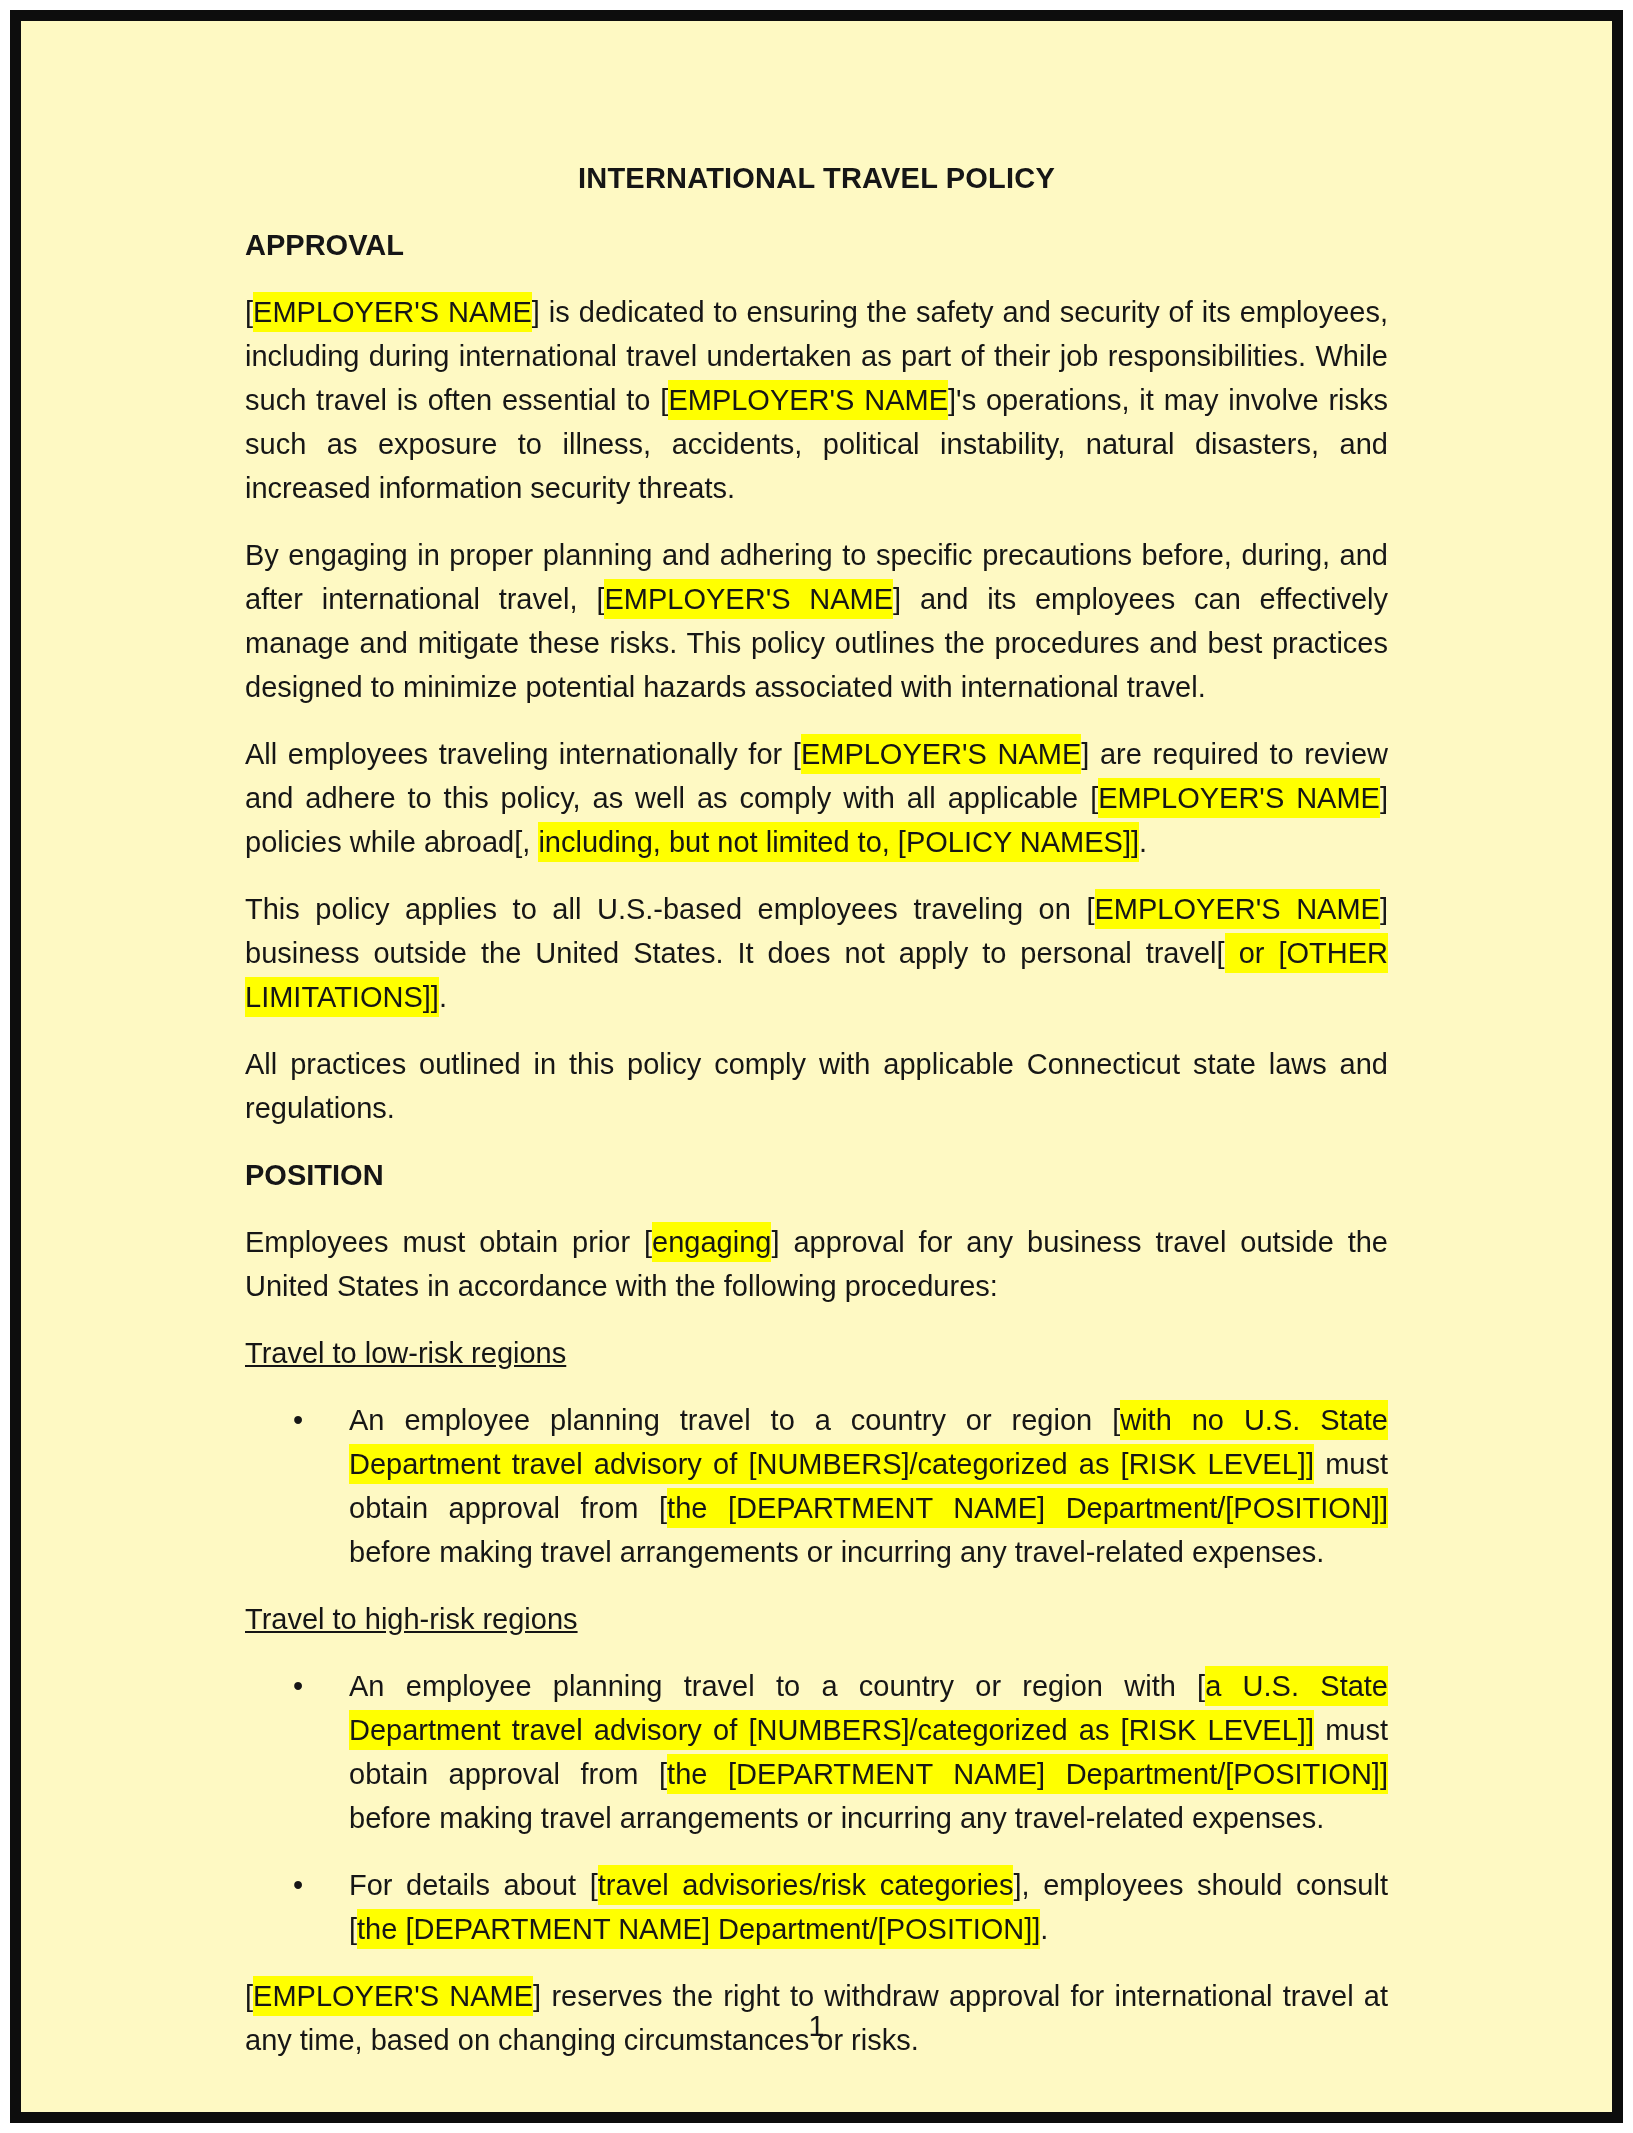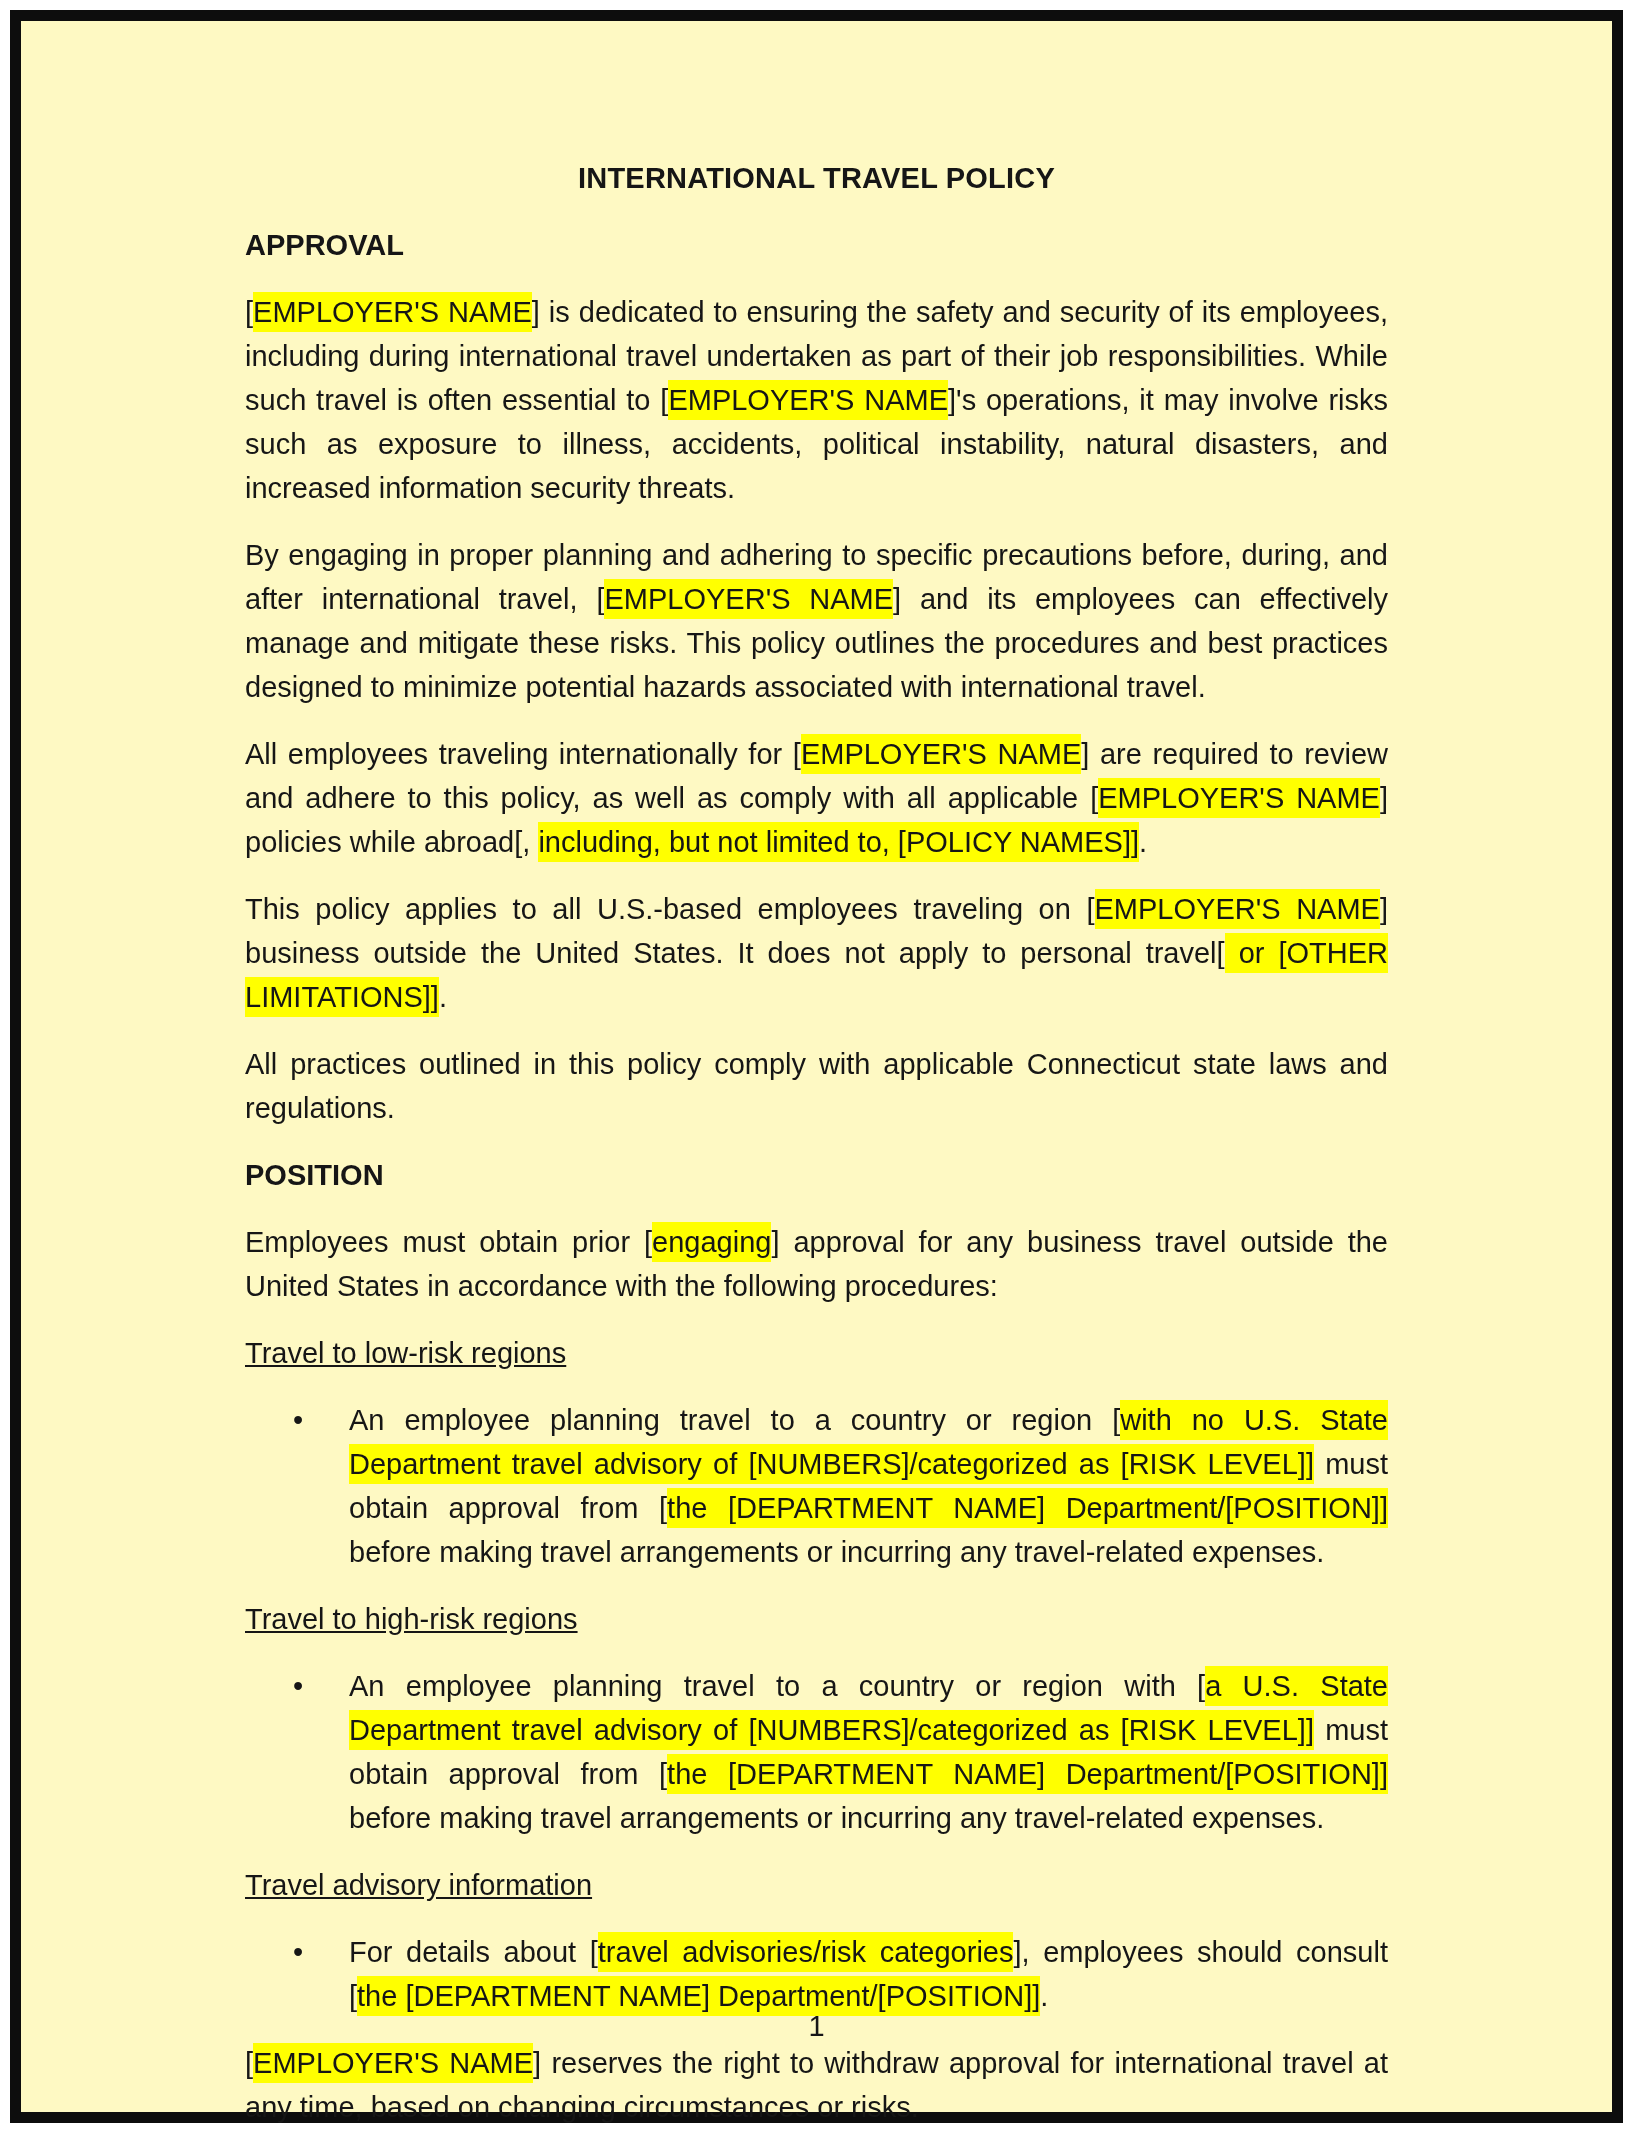--- a/index.html
+++ b/index.html
@@ -88,21 +88,20 @@
         <p class="subheading"><span class="run">Travel to low-risk regions</span></p>
         <div class="bullet">
           <span class="dot">•</span>
           <div class="bullet-text"><span class="run">An employee planning travel to a country or region [</span><span class="hl">with no U.S. State Department travel advisory of [NUMBERS]/categorized as [RISK LEVEL]]</span><span class="run"> must obtain approval from [</span><span class="hl">the [DEPARTMENT NAME] Department/[POSITION]]</span><span class="run"> before making travel arrangements or incurring any travel-related expenses.</span></div>
         </div>
         <p class="subheading"><span class="run">Travel to high-risk regions</span></p>
         <div class="bullet">
           <span class="dot">•</span>
           <div class="bullet-text"><span class="run">An employee planning travel to a country or region with [</span><span class="hl">a U.S. State Department travel advisory of [NUMBERS]/categorized as [RISK LEVEL]]</span><span class="run"> must obtain approval from [</span><span class="hl">the [DEPARTMENT NAME] Department/[POSITION]]</span><span class="run"> before making travel arrangements or incurring any travel-related expenses.</span></div>
         </div>
-        <p class="subheading"><span class="run">Travel advisory information</span></p>
         <div class="bullet">
           <span class="dot">•</span>
           <div class="bullet-text"><span class="run">For details about [</span><span class="hl">travel advisories/risk categories</span><span class="run">], employees should consult [</span><span class="hl">the [DEPARTMENT NAME] Department/[POSITION]]</span><span class="run">.</span></div>
         </div>
         <p class="para"><span class="run">[</span><span class="hl">EMPLOYER'S NAME</span><span class="run">] reserves the right to withdraw approval for international travel at any time, based on changing circumstances or risks.</span></p>
       </div>
     <div class="page-number">1</div>
   </div>
 </div>
 

